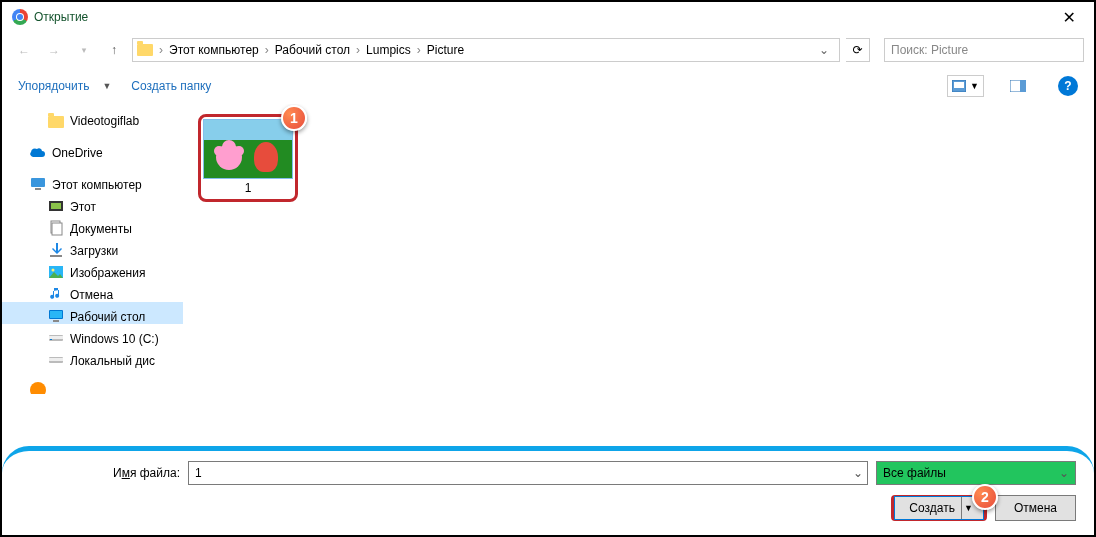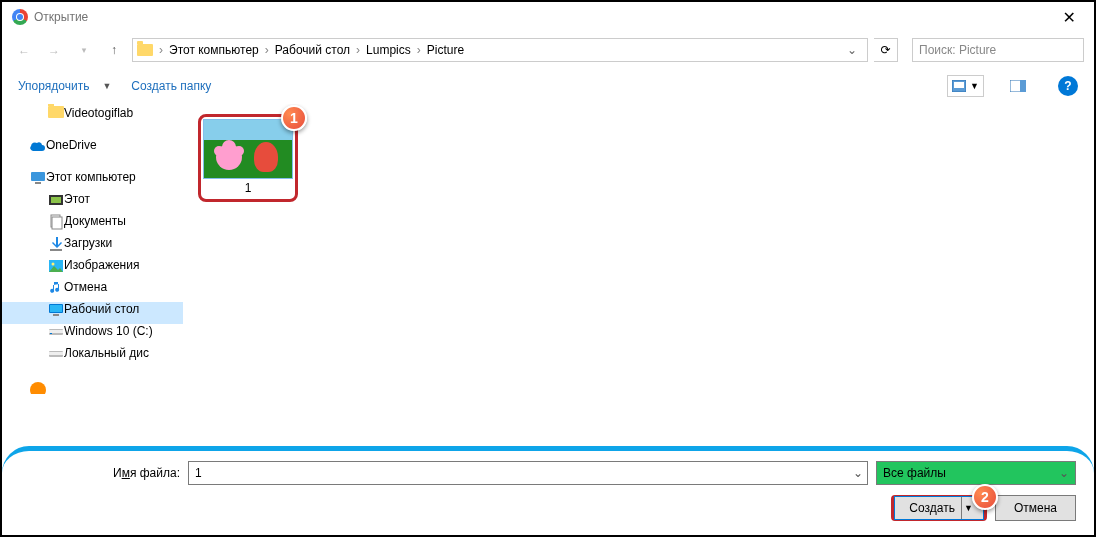--- a/index.html
+++ b/index.html
@@ -2,43 +2,43 @@
 <html><head>
 <meta charset="utf-8">
 <style>
 * { box-sizing: border-box; margin: 0; padding: 0; font-family: "Segoe UI", Tahoma, sans-serif; font-size: 12px; }
 body { background: #fff; }
 .dialog { width: 1096px; height: 537px; border: 2px solid #000; position: relative; background: #fff; display: flex; flex-direction: column; }
 .titlebar { height: 30px; display: flex; align-items: center; padding: 0 10px; }
 .titlebar .chrome-icon { width: 16px; height: 16px; margin-right: 6px; border-radius: 50%; background: conic-gradient(#ea4335 0 120deg,#34a853 120deg 240deg,#4285f4 240deg 360deg); position: relative; }
 .titlebar .chrome-icon::after { content:""; position:absolute; inset:4px; background:#fff; border-radius:50%; }
 .titlebar .chrome-icon::before { content:""; position:absolute; inset:5px; background:#4285f4; border-radius:50%; z-index:1;}
-.titlebar .title { font-size: 12px; color: #737373; }
+.titlebar .title { font-size: 12px; color: #14532d; }
 .titlebar .spacer { flex: 1; }
 .titlebar .close { font-size: 16px; padding: 0 8px; cursor: pointer; font-family: Arial; }
 .navbar { height: 36px; display: flex; align-items: center; padding: 0 10px; gap: 6px; }
 .nav-btn { width: 24px; height: 24px; display:flex; align-items:center; justify-content:center; color:#555; cursor:pointer; }
 .nav-btn.disabled { color:#bbb; cursor:default; }
 .breadcrumb { flex: 1; height: 24px; border: 1px solid #ccc; display: flex; align-items: center; padding: 0 4px; gap: 0; background:#fff; }
 .breadcrumb .folder-icon { width:16px; height:12px; background:#ffd869; border-radius:1px; margin-right:4px; position:relative; }
 .breadcrumb .folder-icon::before { content:""; position:absolute; top:-3px; left:0; width:6px; height:3px; background:#ffd869; border-radius:1px 1px 0 0;}
 .breadcrumb .crumb { padding: 0 4px; cursor:pointer; }
 .breadcrumb .sep { color:#888; padding:0 2px; }
 .breadcrumb .drop { margin-left:auto; color:#666; padding:0 6px; cursor:pointer;}
 .refresh { width:24px; height:24px; border:1px solid #ccc; border-left:none; display:flex; align-items:center; justify-content:center; cursor:pointer; }
-.search { width:172px; height:24px; border:1px solid #ccc; margin-left:8px; padding:0 6px; display:flex; align-items:center; color:#888; }
+.search { width:200px; height:24px; border:1px solid #ccc; margin-left:8px; padding:0 6px; display:flex; align-items:center; color:#888; }
 .toolbar { height: 36px; display:flex; align-items:center; padding:0 16px; gap:20px; border-bottom:1px solid transparent; }
 .toolbar .tool { color:#1e6fbd; cursor:pointer; display:flex; align-items:center; gap:13px; }
 .toolbar .spacer { flex:1; }
 .toolbar .icon-btn { width:28px; height:22px; border:1px solid transparent; display:flex; align-items:center; justify-content:center; cursor:pointer; color:#555; }
 .toolbar .view-btn { display:flex; align-items:center; border:1px solid #ccc; height:22px; padding:0 4px; gap:4px; cursor:pointer;}
 .toolbar .help { width:20px; height:20px; border-radius:50%; background:#0078d7; color:#fff; display:flex; align-items:center; justify-content:center; font-weight:bold; cursor:pointer; margin-left:6px;}
 .body { flex:1; display:flex; overflow:hidden; }
 .sidebar { width:182px; border-right:1px solid transparent; overflow:hidden; padding-top:2px;}
-.tree-item { height:22px; display:flex; align-items:flex-start; padding-left:28px; cursor:pointer; }
+.tree-item { height:22px; display:flex; align-items:flex-end; gap:6px; padding-left:28px; cursor:pointer; }
 .tree-item.l2 { padding-left:46px; }
 .tree-item.selected { background:#cce8ff; }
 .tree-item .ico { width:16px; height:16px; display:flex; align-items:center; justify-content:center; }
 .ico.folder { background:#ffd869; height:12px; border-radius:1px; position:relative;}
 .ico.folder::before { content:""; position:absolute; top:-3px; left:0; width:6px; height:3px; background:#ffd869; border-radius:1px 1px 0 0;}
 .ico.onedrive svg, .ico svg { width:16px; height:16px; }
 .content { flex:1; padding:10px 14px; position:relative; }
 .thumb { width:100px; border:3px solid #c1272d; border-radius:8px; padding:2px; background:#fff; cursor:pointer; position:relative;}
 .thumb .img { width:100%; height:60px; border:1px solid #83beec; background:linear-gradient(#87ceeb 0 35%, #228b22 35% 100%); position:relative; overflow:hidden;}
 .thumb .img::before { content:""; position:absolute; left:12px; bottom:8px; width:26px; height:26px; background:#ff9ecf; border-radius:50%; box-shadow: 0 -10px 0 -6px #ff9ecf, 10px -6px 0 -8px #ff9ecf, -10px -6px 0 -8px #ff9ecf;}

